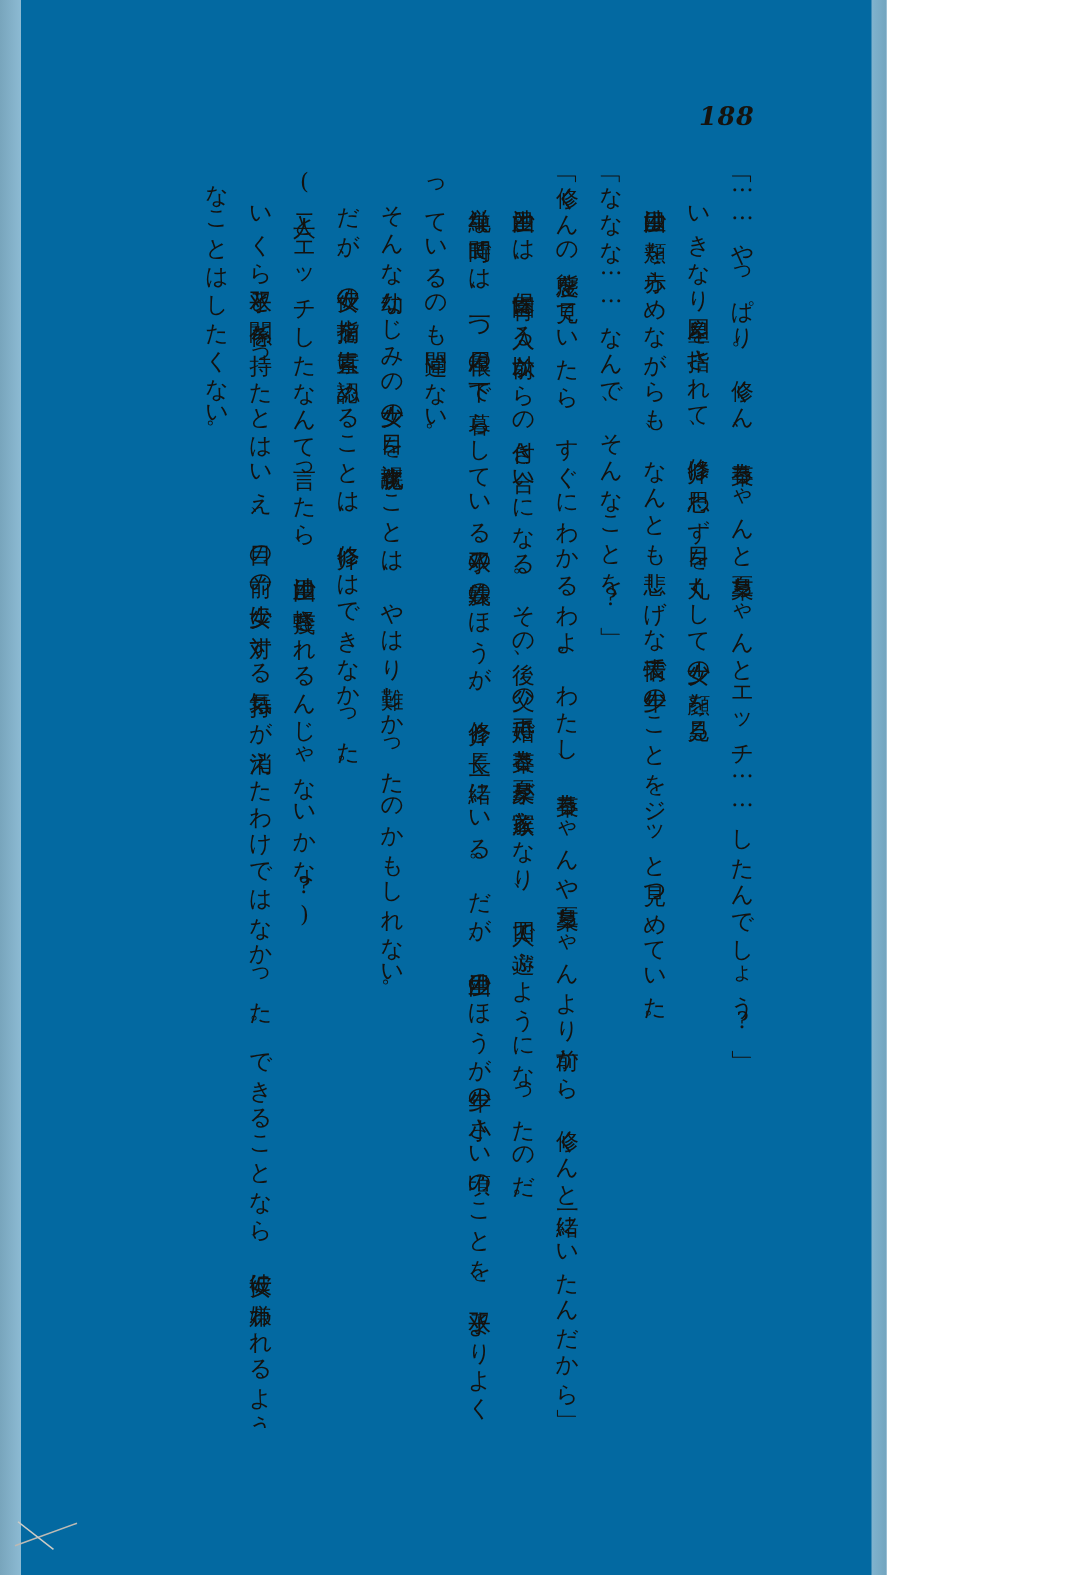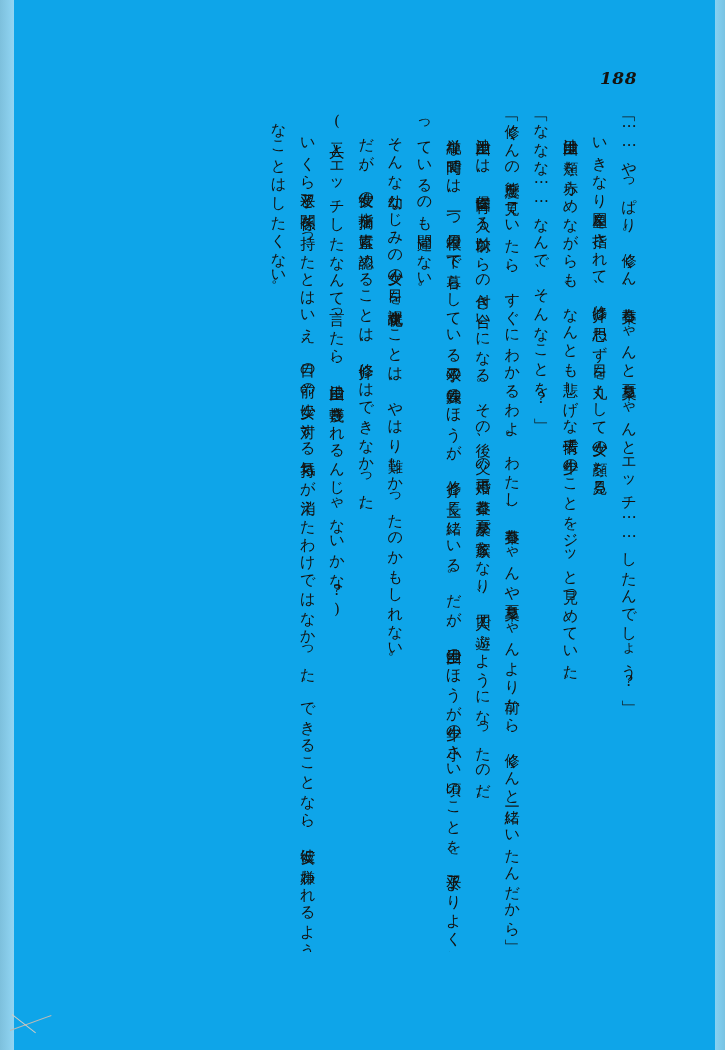--- a/index.html
+++ b/index.html
@@ -10,23 +10,23 @@
   body {
     width: 725px;
     height: 1050px;
     overflow: hidden;
     font-family: "DejaVu Serif", "Liberation Serif", serif;
     color: #1a1a1a;
   }
 
   .page {
     position: relative;
-    width: 725px;
+    width: 591px;
     height: 1050px;
-    background: #0ea5e9;
+    background: #0369a1;
     box-sizing: border-box;
   }
 
   
   .page::before {
     content: "";
     position: absolute;
     left: 0; top: 0; bottom: 0;
     width: 14px;
     background: linear-gradient(to right, #d8d6d2, #fdfdfc);

